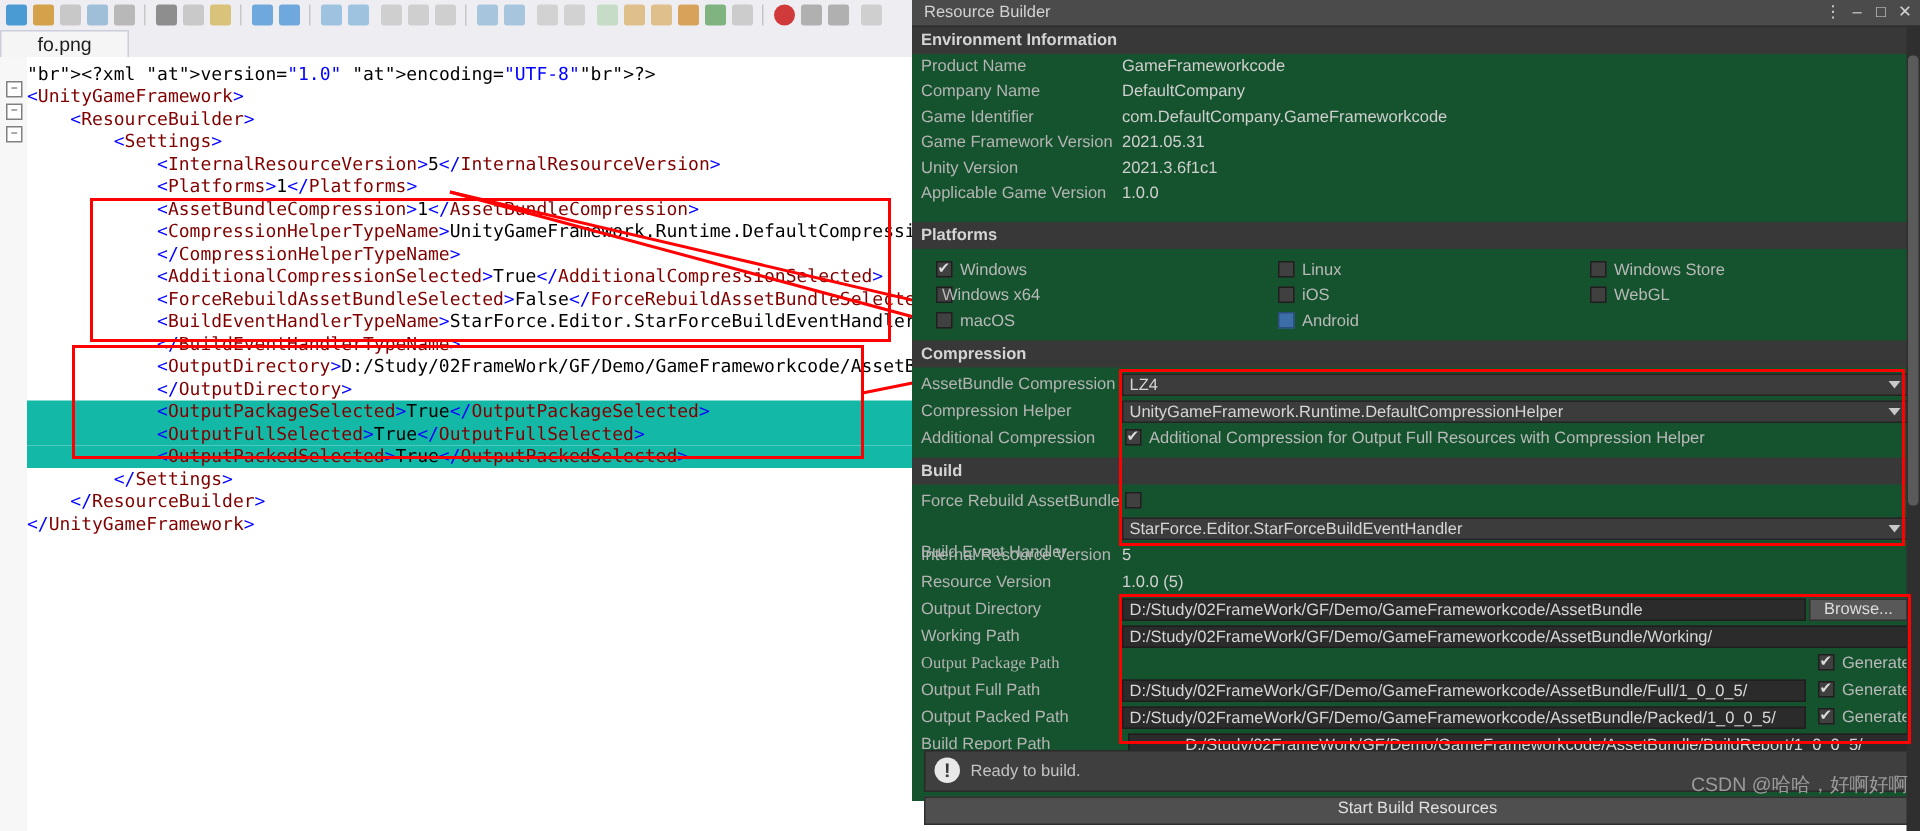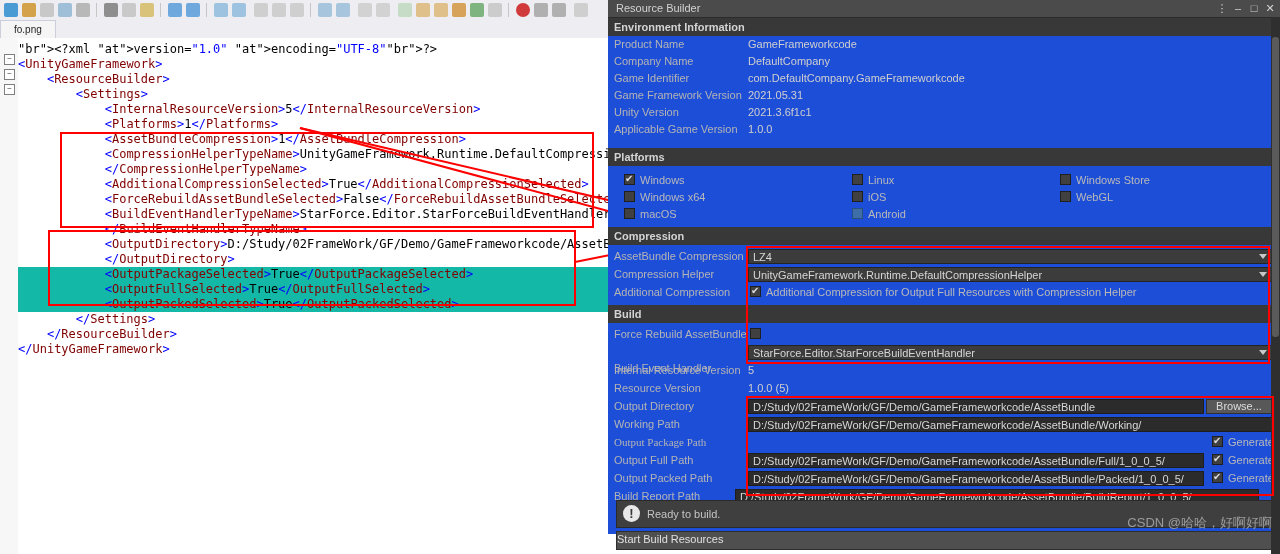--- a/index.html
+++ b/index.html
@@ -8,57 +8,57 @@
     background:#ffffff;
     font-family:"Liberation Sans", sans-serif;
     font-size:12px;
   }
   
   #editor-pane{position:absolute;left:0;top:0;width:612px;height:554px;background:#ffffff;}
   #vs-toolbar{position:absolute;left:0;top:0;width:612px;height:20px;background:#eeeef2;border-bottom:1px solid #cccedb;}
   .tb-ico{position:absolute;top:3px;width:14px;height:14px;border-radius:2px;}
   .tb-sep{position:absolute;top:3px;width:1px;height:14px;background:#c6c6c6;}
   #tabstrip{position:absolute;left:0;top:20px;width:612px;height:18px;background:#eeeef2;}
-  .tab{position:absolute;top:0;height:18px;line-height:18px;font-size:10px;color:#1e1e1e;padding:0 13px;border:1px solid #cccedb;border-bottom:none;background:#f5f5f5;white-space:nowrap;}
+  .tab{position:absolute;top:0;height:18px;line-height:18px;font-size:13px;color:#1e1e1e;padding:0 24px;border:1px solid #cccedb;border-bottom:none;background:#f5f5f5;white-space:nowrap;}
   .tab.active{background:#ffffff;border-top:2px solid #ec4899;margin-top:41px;}
   #gutter{position:absolute;left:0;top:38px;width:18px;height:516px;background:#f7f7f7;border-right:1px solid #e6e6e6;}
   #code{position:absolute;left:18px;top:38px;width:594px;height:516px;background:#ffffff;
         font-family:"DejaVu Sans Mono", monospace;font-size:12px;line-height:15px;color:#000000;padding-top:4px;}
   .ln{white-space:pre;height:15px;}
   .tg{color:#800000;}
   .br{color:#0000ff;}
   .av{color:#0000ff;}
   .selline{background:#14b8a6;}
   .collapse{position:absolute;left:4px;width:9px;height:9px;border:1px solid #808080;background:#ffffff;
             font-size:8px;line-height:7px;text-align:center;color:#404040;}
   
   .redbox{position:absolute;border:2px solid #ff0000;pointer-events:none;}
   #arrow-svg{position:absolute;left:0;top:0;width:1280px;height:554px;pointer-events:none;}
   
-  #rb-window{position:absolute;left:608px;top:0;width:672px;height:534px;background:#1d4ed8;color:#c8c8c8;}
+  #rb-window{position:absolute;left:608px;top:0;width:672px;height:534px;background:#14532d;color:#c8c8c8;}
   #rb-titlebar{height:17px;background:#4b4b4b;border-bottom:1px solid #2b2b2b;position:relative;}
   #rb-title{position:absolute;left:8px;top:2px;font-size:11px;color:#d2d2d2;}
   .win-btn{position:absolute;top:2px;width:12px;height:12px;font-size:11px;line-height:12px;text-align:center;color:#d2d2d2;}
   .rb-section{position:absolute;left:0;width:672px;}
   .sec-title{font-size:11px;font-weight:bold;color:#d4d4d4;padding:3px 0 3px 6px;background:#383838;}
   .row{position:relative;height:17px;}
   .lbl{position:absolute;left:6px;top:2px;font-size:11px;color:#b4b4b4;}
   .val{position:absolute;left:140px;top:2px;font-size:11px;color:#cfcfcf;}
   .field{position:absolute;height:15px;background:#2b2b2b;border:1px solid #1e1e1e;color:#d6d6d6;font-size:11px;line-height:15px;padding-left:4px;box-sizing:border-box;overflow:hidden;white-space:nowrap;}
   .dropdown{position:absolute;height:15px;background:#3c3c3c;border:1px solid #242424;color:#d6d6d6;font-size:11px;line-height:15px;padding-left:4px;box-sizing:border-box;}
   .dd-arrow{position:absolute;right:4px;top:4px;width:0;height:0;border-left:4px solid transparent;border-right:4px solid transparent;border-top:5px solid #c8c8c8;}
   .cb{position:absolute;width:11px;height:11px;background:#404040;border:1px solid #1f1f1f;box-sizing:border-box;}
   .cb.checked::after{content:"\2714";position:absolute;left:0px;top:-2px;font-size:10px;color:#dcdcdc;}
   .cb.blue{background:#3e6ea8;border-color:#2a4f7c;}
   .cb-lbl{position:absolute;font-size:11px;color:#b9b9b9;}
   .btn{position:absolute;background:#585858;border:1px solid #303030;color:#dcdcdc;font-size:11px;text-align:center;box-sizing:border-box;}
   #helpbox{position:absolute;left:8px;top:500px;width:656px;height:26px;background:#3f3f3f;border:1px solid #2a2a2a;}
   #help-icon{position:absolute;left:6px;top:4px;width:17px;height:17px;border-radius:50%;background:#e8e8e8;color:#383838;font-size:13px;font-weight:bold;text-align:center;line-height:17px;}
   #help-text{position:absolute;left:30px;top:7px;font-size:11px;color:#c4c4c4;}
-  #startbtn{position:absolute;left:8px;top:531px;width:656px;height:17px;background:#4f4f4f;border:1px solid #2e2e2e;color:#e0e0e0;font-size:11px;line-height:15px;}
+  #startbtn{position:absolute;left:8px;top:531px;width:656px;height:17px;background:#4f4f4f;border:1px solid #2e2e2e;color:#e0e0e0;font-size:11px;line-height:15px;text-align:center;}
   #watermark{position:absolute;right:8px;bottom:22px;font-size:13px;color:#9b9b9b;}
   .scroll-v{position:absolute;right:0;top:17px;width:9px;height:537px;background:#2f2f2f;}
   .scroll-thumb{position:absolute;right:1px;top:20px;width:7px;height:300px;background:#5a5a5a;border-radius:3px;}
 </style>
 </head>
 <body>
 
 <div id="editor-pane">
 
   <div id="vs-toolbar">
@@ -192,21 +192,21 @@
     <div class="sec-title">Platforms</div>
 
     <div class="cb checked" style="left:16px;top:26px;"></div>
     <div class="cb-lbl" style="left:32px;top:26px;">Windows</div>
     <div class="cb" style="left:840px;top:26px;left:244px;"></div>
     <div class="cb-lbl" style="left:260px;top:26px;">Linux</div>
     <div class="cb" style="left:452px;top:26px;"></div>
     <div class="cb-lbl" style="left:468px;top:26px;">Windows Store</div>
 
     <div class="cb" style="left:16px;top:43px;"></div>
-    <div class="cb-lbl" style="left:32px;top:43px;">Windows x64</div>
+    <div class="cb-lbl" style="left:20px;top:43px;">Windows x64</div>
     <div class="cb" style="left:244px;top:43px;"></div>
     <div class="cb-lbl" style="left:260px;top:43px;">iOS</div>
     <div class="cb" style="left:452px;top:43px;"></div>
     <div class="cb-lbl" style="left:468px;top:43px;">WebGL</div>
 
     <div class="cb" style="left:16px;top:60px;"></div>
     <div class="cb-lbl" style="left:32px;top:60px;">macOS</div>
     <div class="cb blue" style="left:244px;top:60px;"></div>
     <div class="cb-lbl" style="left:260px;top:60px;">Android</div>
   </div>
@@ -264,21 +264,21 @@
     <div class="field" style="left:140px;top:148px;width:456px;">D:/Study/02FrameWork/GF/Demo/GameFrameworkcode/AssetBundle/Full/1_0_0_5/</div>
     <div class="cb checked" style="left:604px;top:149px;"></div>
     <div class="cb-lbl" style="left:620px;top:149px;">Generate</div>
 
     <div class="lbl" style="top:167px;">Output Packed Path</div>
     <div class="field" style="left:140px;top:166px;width:456px;">D:/Study/02FrameWork/GF/Demo/GameFrameworkcode/AssetBundle/Packed/1_0_0_5/</div>
     <div class="cb checked" style="left:604px;top:167px;"></div>
     <div class="cb-lbl" style="left:620px;top:167px;">Generate</div>
 
     <div class="lbl" style="top:185px;">Build Report Path</div>
-    <div class="field" style="left:127px;top:184px;width:524px;">D:/Study/02FrameWork/GF/Demo/GameFrameworkcode/AssetBundle/BuildReport/1_0_0_5/</div>
+    <div class="field" style="left:144px;top:184px;width:524px;text-align:center;">D:/Study/02FrameWork/GF/Demo/GameFrameworkcode/AssetBundle/BuildReport/1_0_0_5/</div>
   </div>
 
   <div id="helpbox">
     <div id="help-icon">!</div>
     <div id="help-text">Ready to build.</div>
   </div>
 
   <div id="startbtn">Start Build Resources</div>
 
   <div class="scroll-v">

